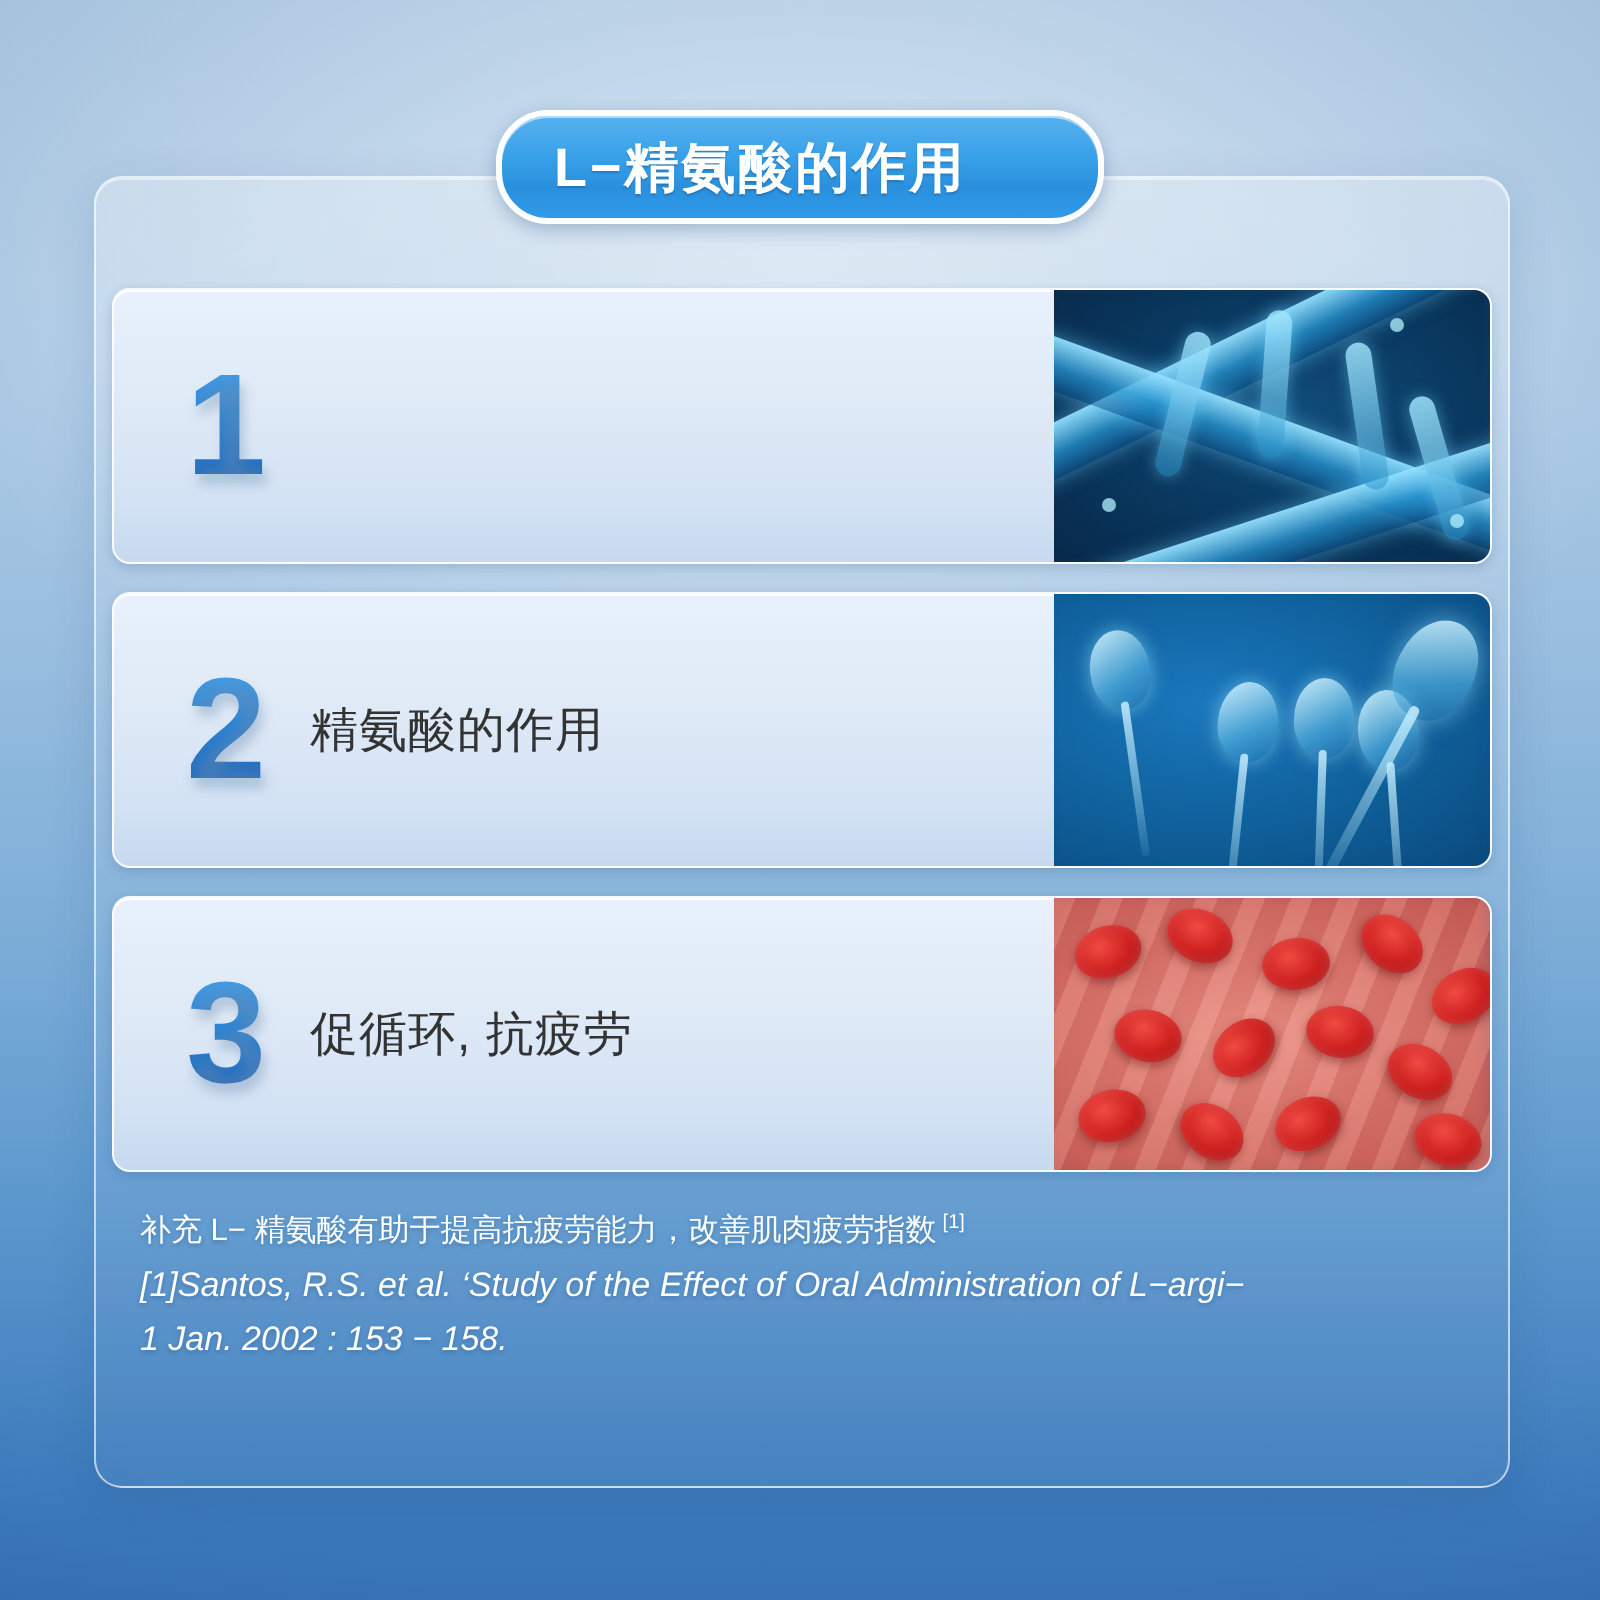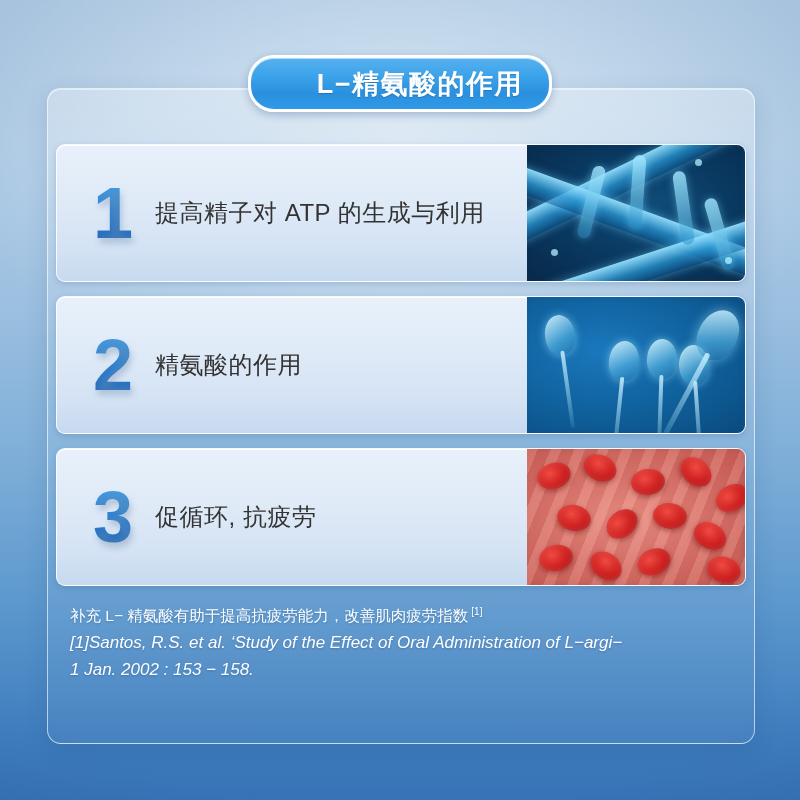--- a/index.html
+++ b/index.html
@@ -27,21 +27,21 @@
     border-radius:14px;
     background:linear-gradient(180deg,rgba(255,255,255,.30) 0%,rgba(255,255,255,.14) 30%,rgba(255,255,255,.07) 60%,rgba(255,255,255,.05) 100%);
     border:1px solid rgba(255,255,255,.62);
     box-shadow:0 1px 0 rgba(255,255,255,.45) inset, 0 6px 22px rgba(30,70,120,.16);
   }
 
   
   .title-wrap{position:absolute;left:0;right:0;top:55px;display:flex;justify-content:center;z-index:6;}
   .title-pill{
     min-width:246px;height:51px;padding:0 26px;
-    display:flex;align-items:center;justify-content:flex-end;
+    display:flex;align-items:center;justify-content:flex-start;
     border-radius:26px;
     background:linear-gradient(180deg,#56b1ef 0%,#37a0e8 42%,#2a90de 70%,#2f9ae8 100%);
     border:3px solid #ffffff;
     box-shadow:0 3px 9px rgba(25,70,125,.30), 0 1px 0 rgba(255,255,255,.55) inset;
   }
   .title-pill span{
     color:#fff;font-size:27px;font-weight:bold;letter-spacing:1.5px;
     text-shadow:0 1px 1px rgba(20,70,120,.35);white-space:nowrap;
   }
 
@@ -146,21 +146,20 @@
   <div class="title-pill">
     <span>L−精氨酸的作用</span>
   </div>
 </div>
 
 <div class="rows">
 
   <div class="row">
     <div class="row-body">
       <div class="row-num">1</div>
-      <div class="row-text">提高精子对 ATP 的生成与利用</div>
     </div>
     <div class="thumb thumb-dna">
       <div class="strand s1"></div>
       <div class="strand s2"></div>
       <div class="strand s3"></div>
       <div class="rung r1"></div>
       <div class="rung r2"></div>
       <div class="rung r3"></div>
       <div class="rung r4"></div>
       <div class="dot" style="left:24px;top:104px;"></div>

